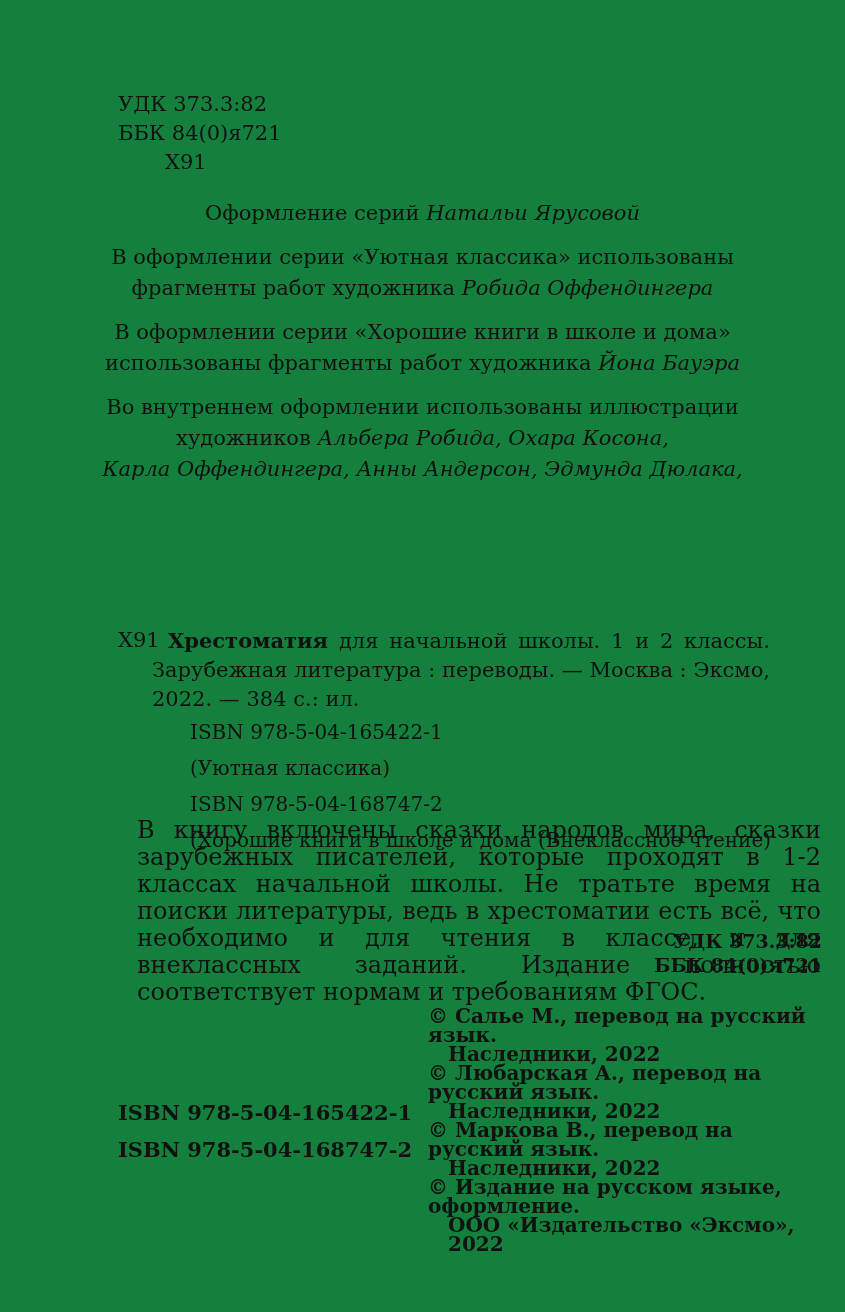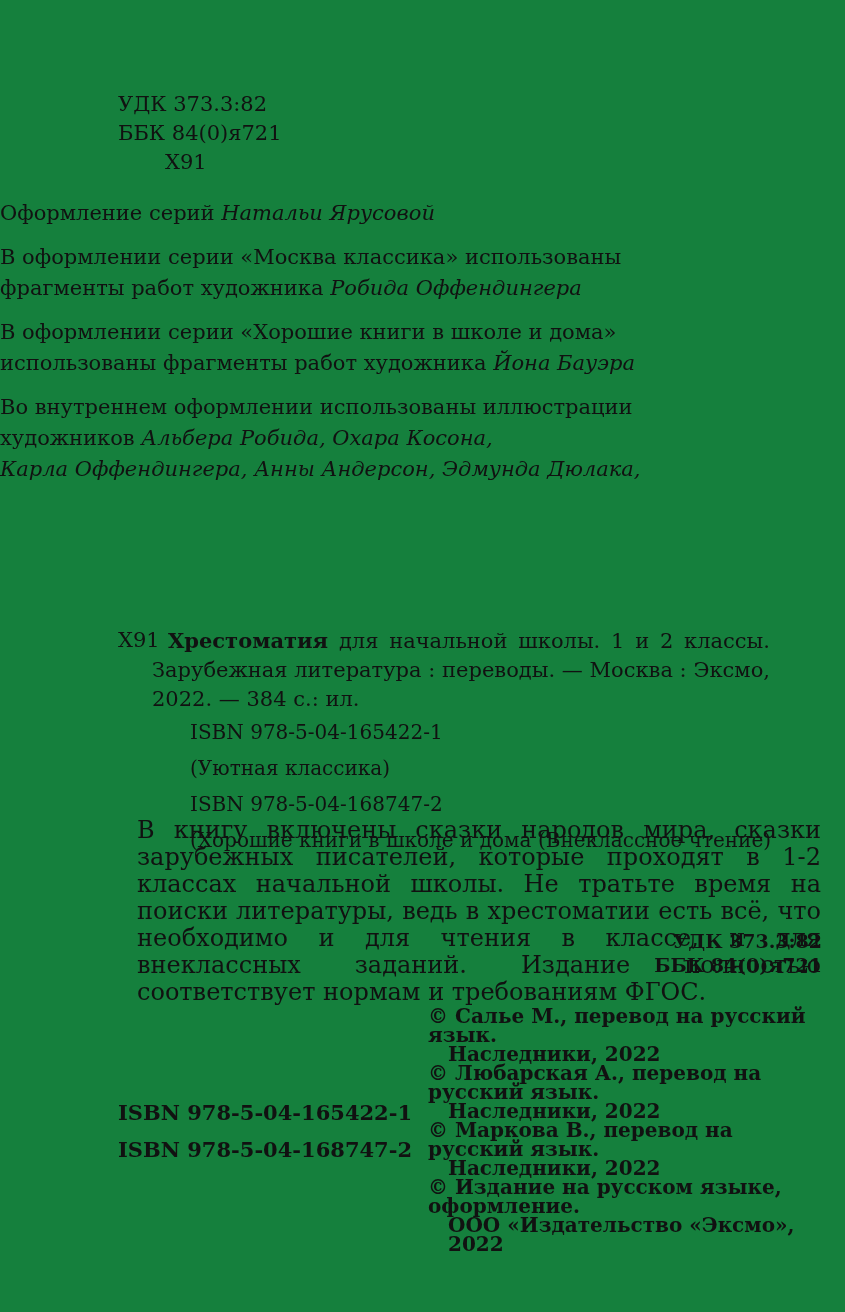--- a/index.html
+++ b/index.html
@@ -12,21 +12,21 @@
     font-family: "DejaVu Serif", "Liberation Serif", serif;
     overflow: hidden;
   }
   .abs { position: absolute; }
 
   
   .top-codes { left:118px; top:90px; font-size:21px; line-height:29px; }
   .top-codes .code-line3 { padding-left:47px; }
 
   
-  .design-credits { left:0; top:198px; width:845px; 
+  .design-credits { left:0; top:198px; width:845px; text-align:center;
                     font-size:21px; line-height:31px; }
   .design-credits p { margin:0 auto 13px auto; }
   .ital { font-style: italic; }
 
   
   .bib { left:118px; top:626px; width:656px; font-size:21px; line-height:29px; }
   .bib .bib-code { position:absolute; left:0; top:0; }
   .bib .bib-text { margin-left:34px; width:618px; text-align:justify; text-indent:16px; }
   .bib .bib-title { font-weight:bold; }
 
@@ -58,21 +58,21 @@
 
   <div class="abs top-codes">
     <div>УДК 373.3:82</div>
     <div>ББК 84(0)я721</div>
     <div class="code-line3">Х91</div>
   </div>
 
   <div class="abs design-credits">
     <p><span>Оформление серий </span><span class="ital">Натальи Ярусовой</span></p>
 
-    <p><span>В оформлении серии «Москва классика» использованы</span><br>
+    <p><span>В оформлении серии «Уютная классика» использованы</span><br>
       <span>фрагменты работ художника </span><span class="ital">Робида Оффендингера</span></p>
 
     <p><span>В оформлении серии «Хорошие книги в школе и дома»</span><br>
       <span>использованы фрагменты работ художника </span><span class="ital">Йона Бауэра</span></p>
 
     <p><span>Во внутреннем оформлении использованы иллюстрации</span><br>
       <span>художников </span><span class="ital">Альбера Робида, Охара Косона,</span><br>
       <span class="ital">Карла Оффендингера, Анны Андерсон, Эдмунда Дюлака,</span><br>
       </p>
   </div>

